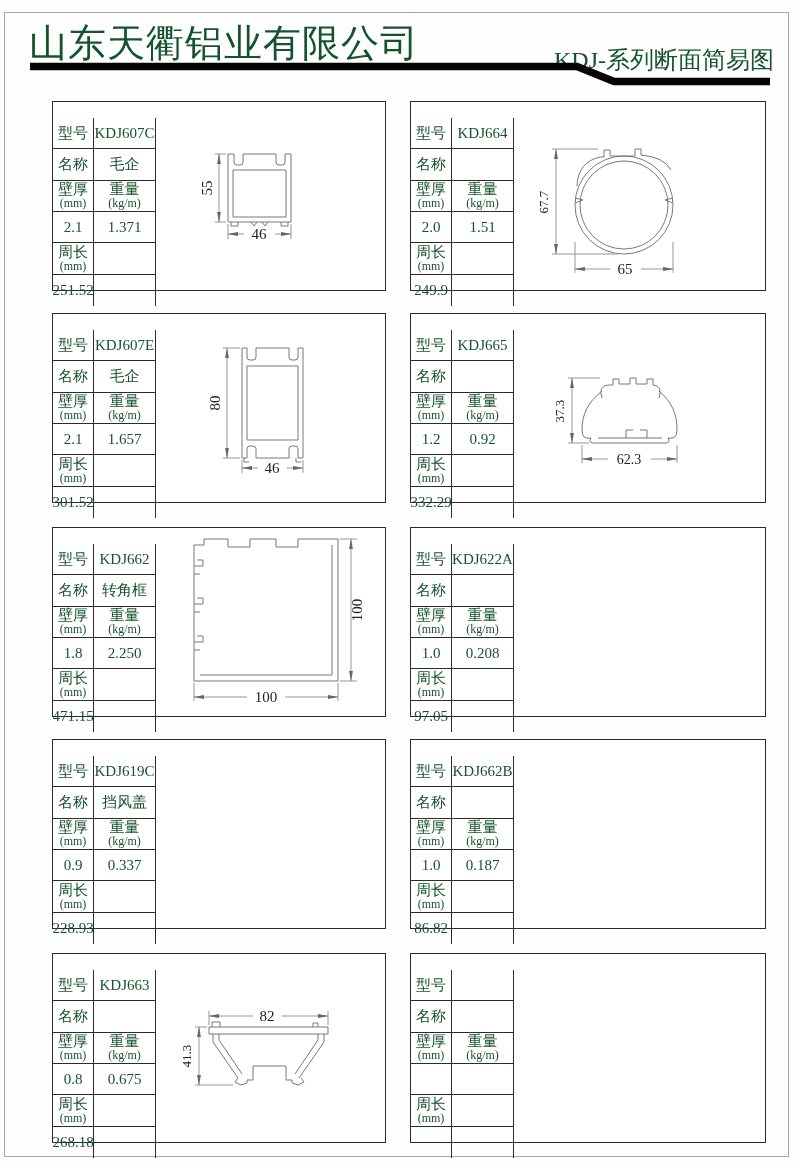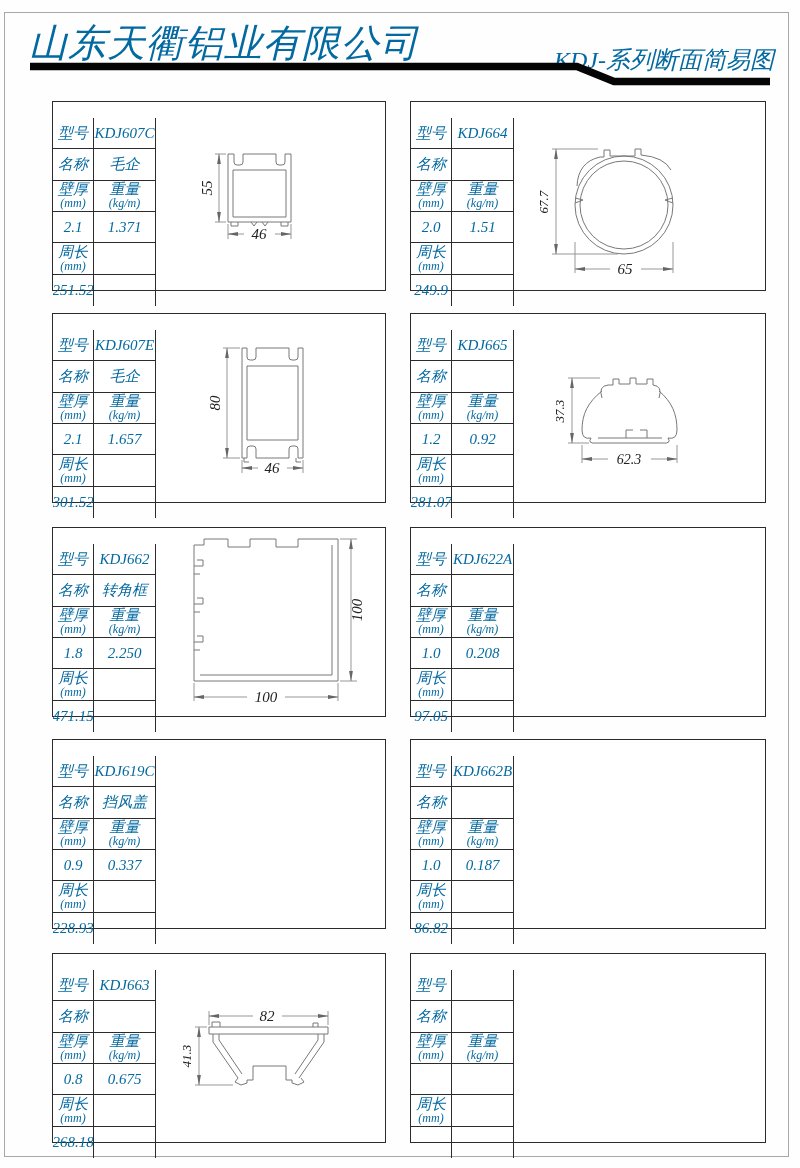--- a/index.html
+++ b/index.html
@@ -1,17 +1,17 @@
 <!DOCTYPE html>
 <html><head>
 <meta charset="utf-8">
 <style>
   html,body{margin:0;padding:0;background:#ffffff;}
   .page{position:relative;width:800px;height:1168px;background:#fefefe;overflow:hidden;
-        font-family:"Liberation Serif","DejaVu Serif",serif;color:#0369a1;font-style:italic;}
+        font-family:"Liberation Serif","DejaVu Serif",serif;color:#14532d;}
   .sheet-border{position:absolute;left:4px;top:12px;width:783px;height:1143px;
         border:1px solid #a8a8a8;}
   .company{position:absolute;left:29px;top:18px;font-size:38px;letter-spacing:1px;white-space:nowrap;}
   .series{position:absolute;right:26px;top:44px;font-size:24px;white-space:nowrap;}
   .header-rule{position:absolute;left:0;top:0;}
   .cell{position:absolute;border:1px solid #2b2b2b;background:#fff;box-sizing:border-box;}
   .ptable{position:absolute;left:0;top:16px;height:100%;width:103px;display:grid;
         grid-template-columns:41px 62px;grid-template-rows:repeat(6,1fr);}
   .ptable>div{border-right:1px solid #2b2b2b;border-bottom:1px solid #2b2b2b;
         display:flex;flex-direction:column;align-items:center;justify-content:center;
@@ -192,21 +192,21 @@
           <span>重量</span>
           <span class="unit">(kg/m)</span>
         </div>
       <div class="num">1.2</div>
       <div class="num">0.92</div>
       <div>
           <span>周长</span>
           <span class="unit">(mm)</span>
         </div>
       <div></div>
-      <div class="peri">281.07</div>
+      <div class="peri">332.29</div>
       <div></div>
     </div>
     <div class="draw">
       <svg width="251" height="188" viewBox="0 0 251 188">
         <g class="pf">
           <path d="M88,84 Q84,72 94,71 L99,71 L99,65 L105,65 L105,70 L116,70 L116,64 L122,64 L122,70 L133,70 L133,65 L139,65 L139,71 Q149,72 145,84"></path>
           <path d="M88,77 C74,88 68,100 68,116 Q68,126 77,124"></path>
           <path d="M145,77 C158,88 163,100 163,116 Q163,126 154,124"></path>
           <path d="M77,124 Q73,130 83,129 L148,129 Q158,130 154,124"></path>
           <path d="M84,124 L148,124"></path>

